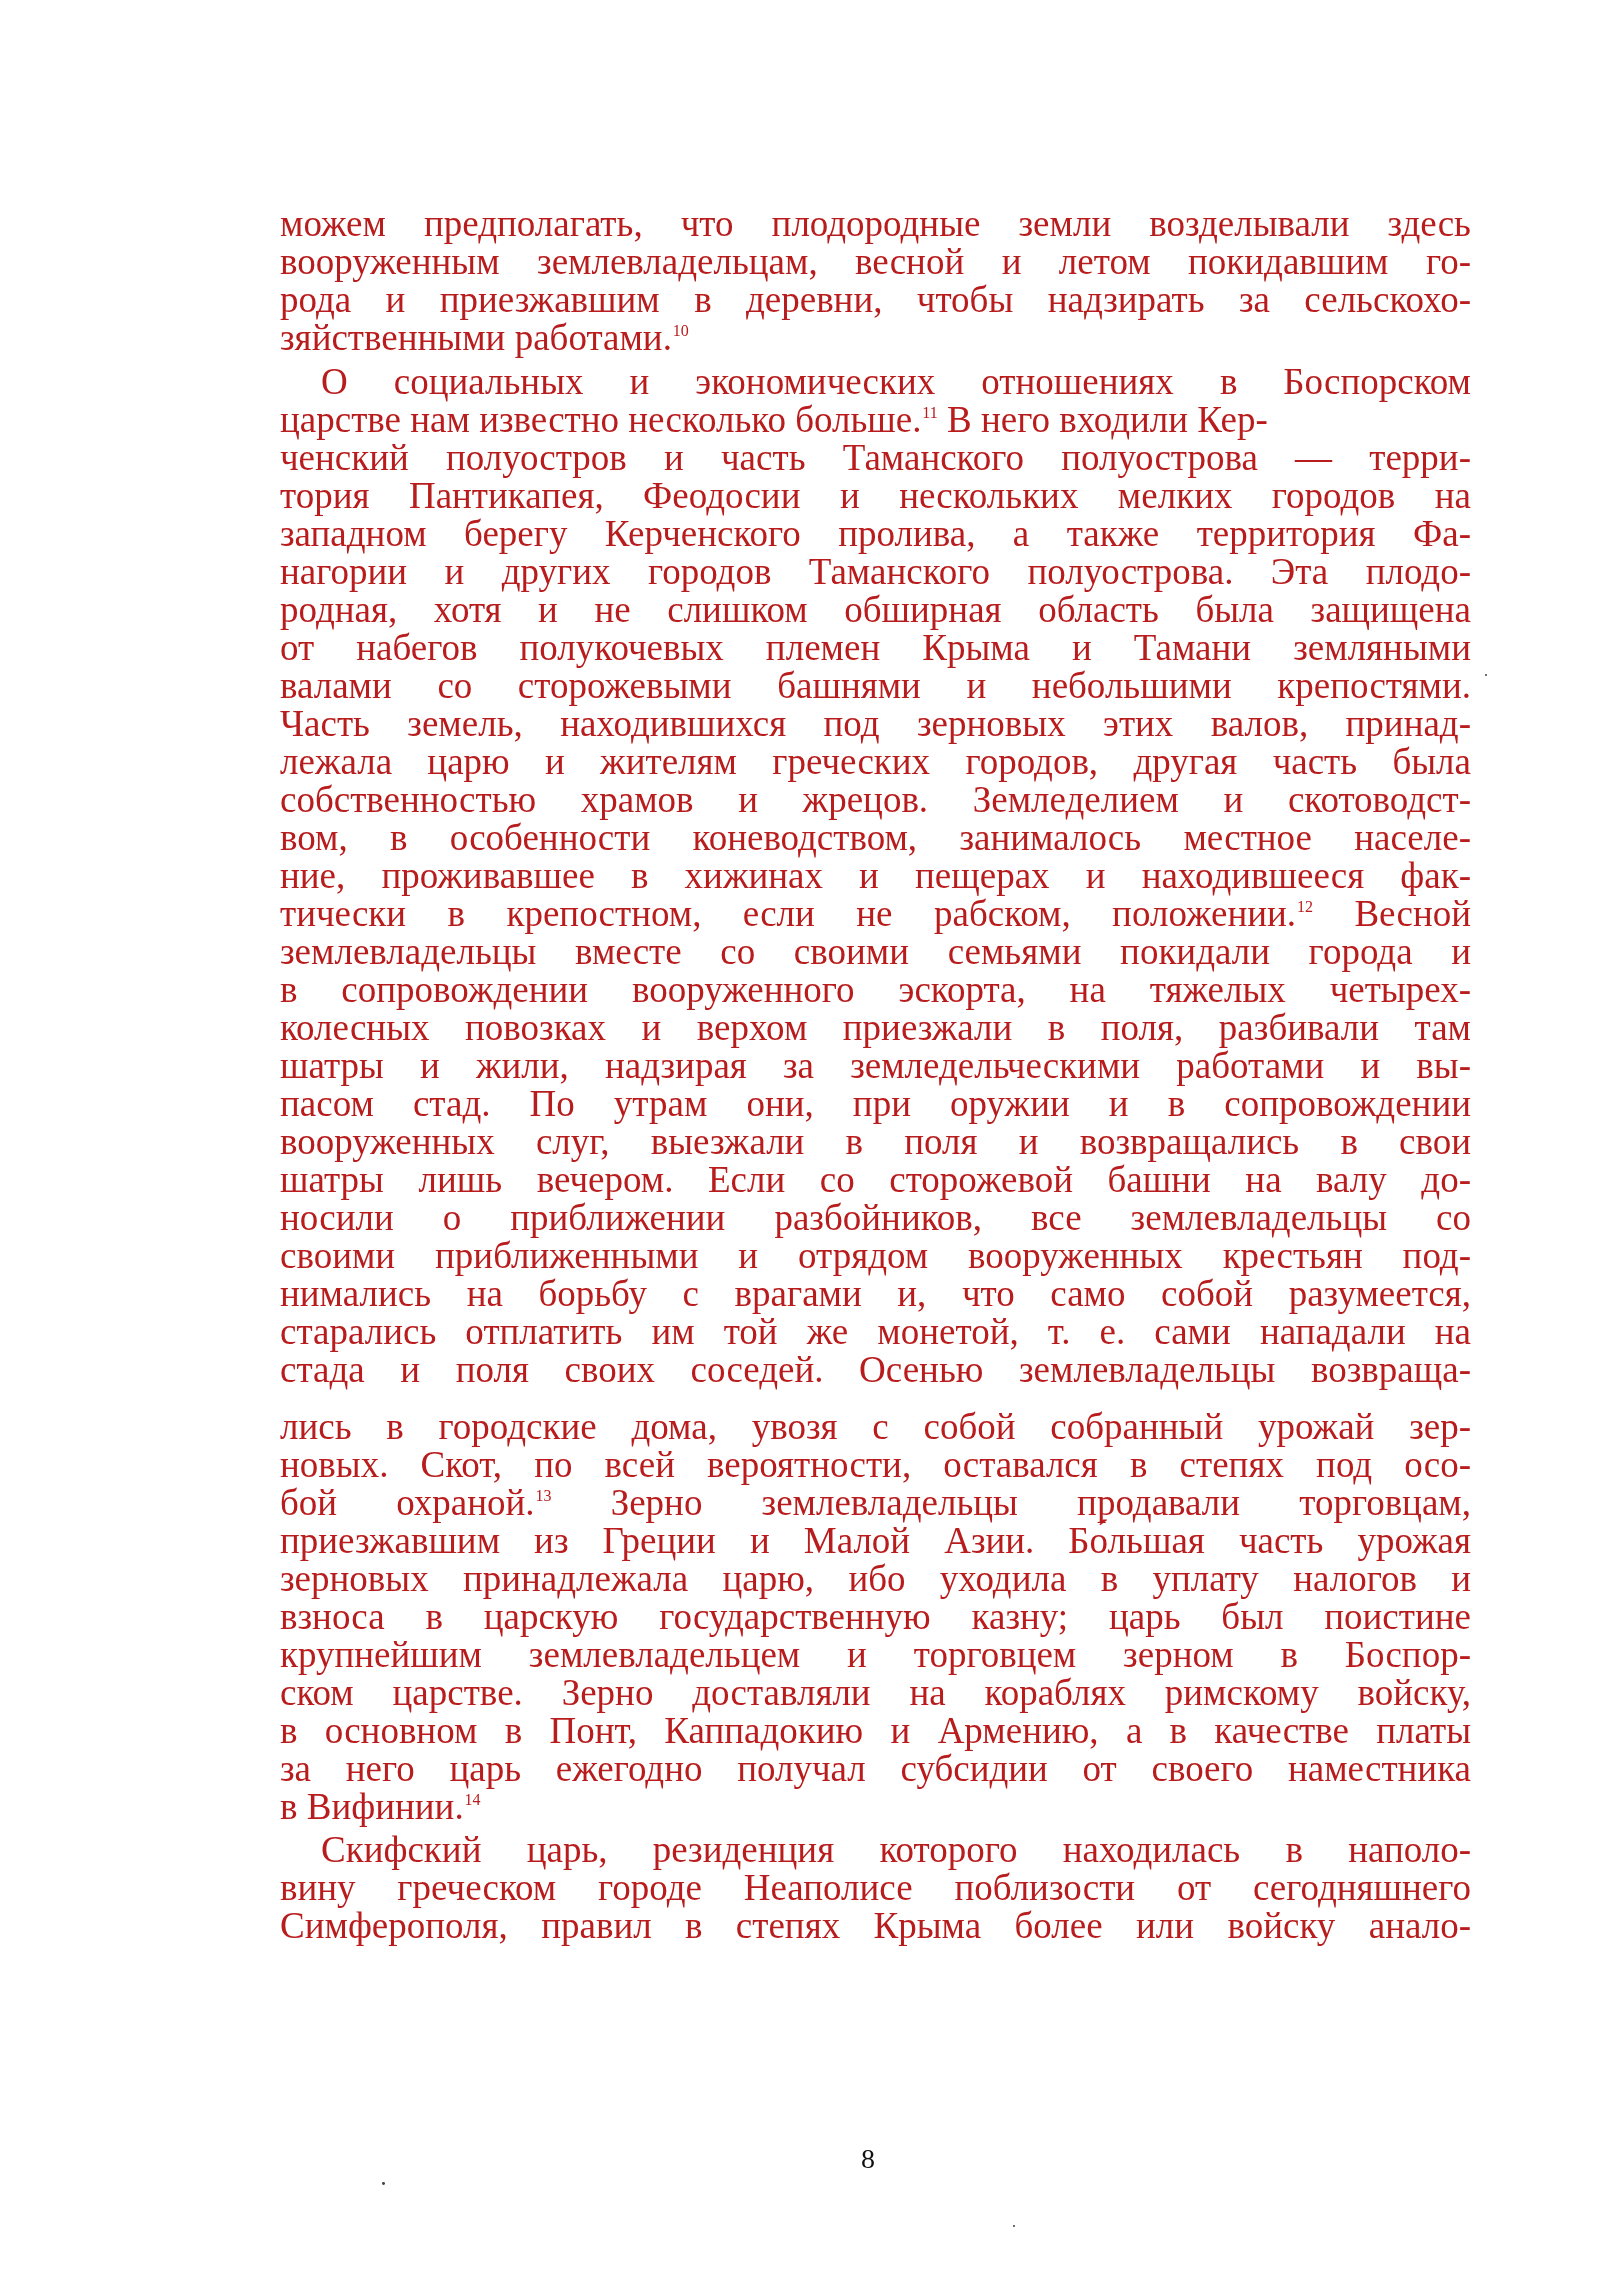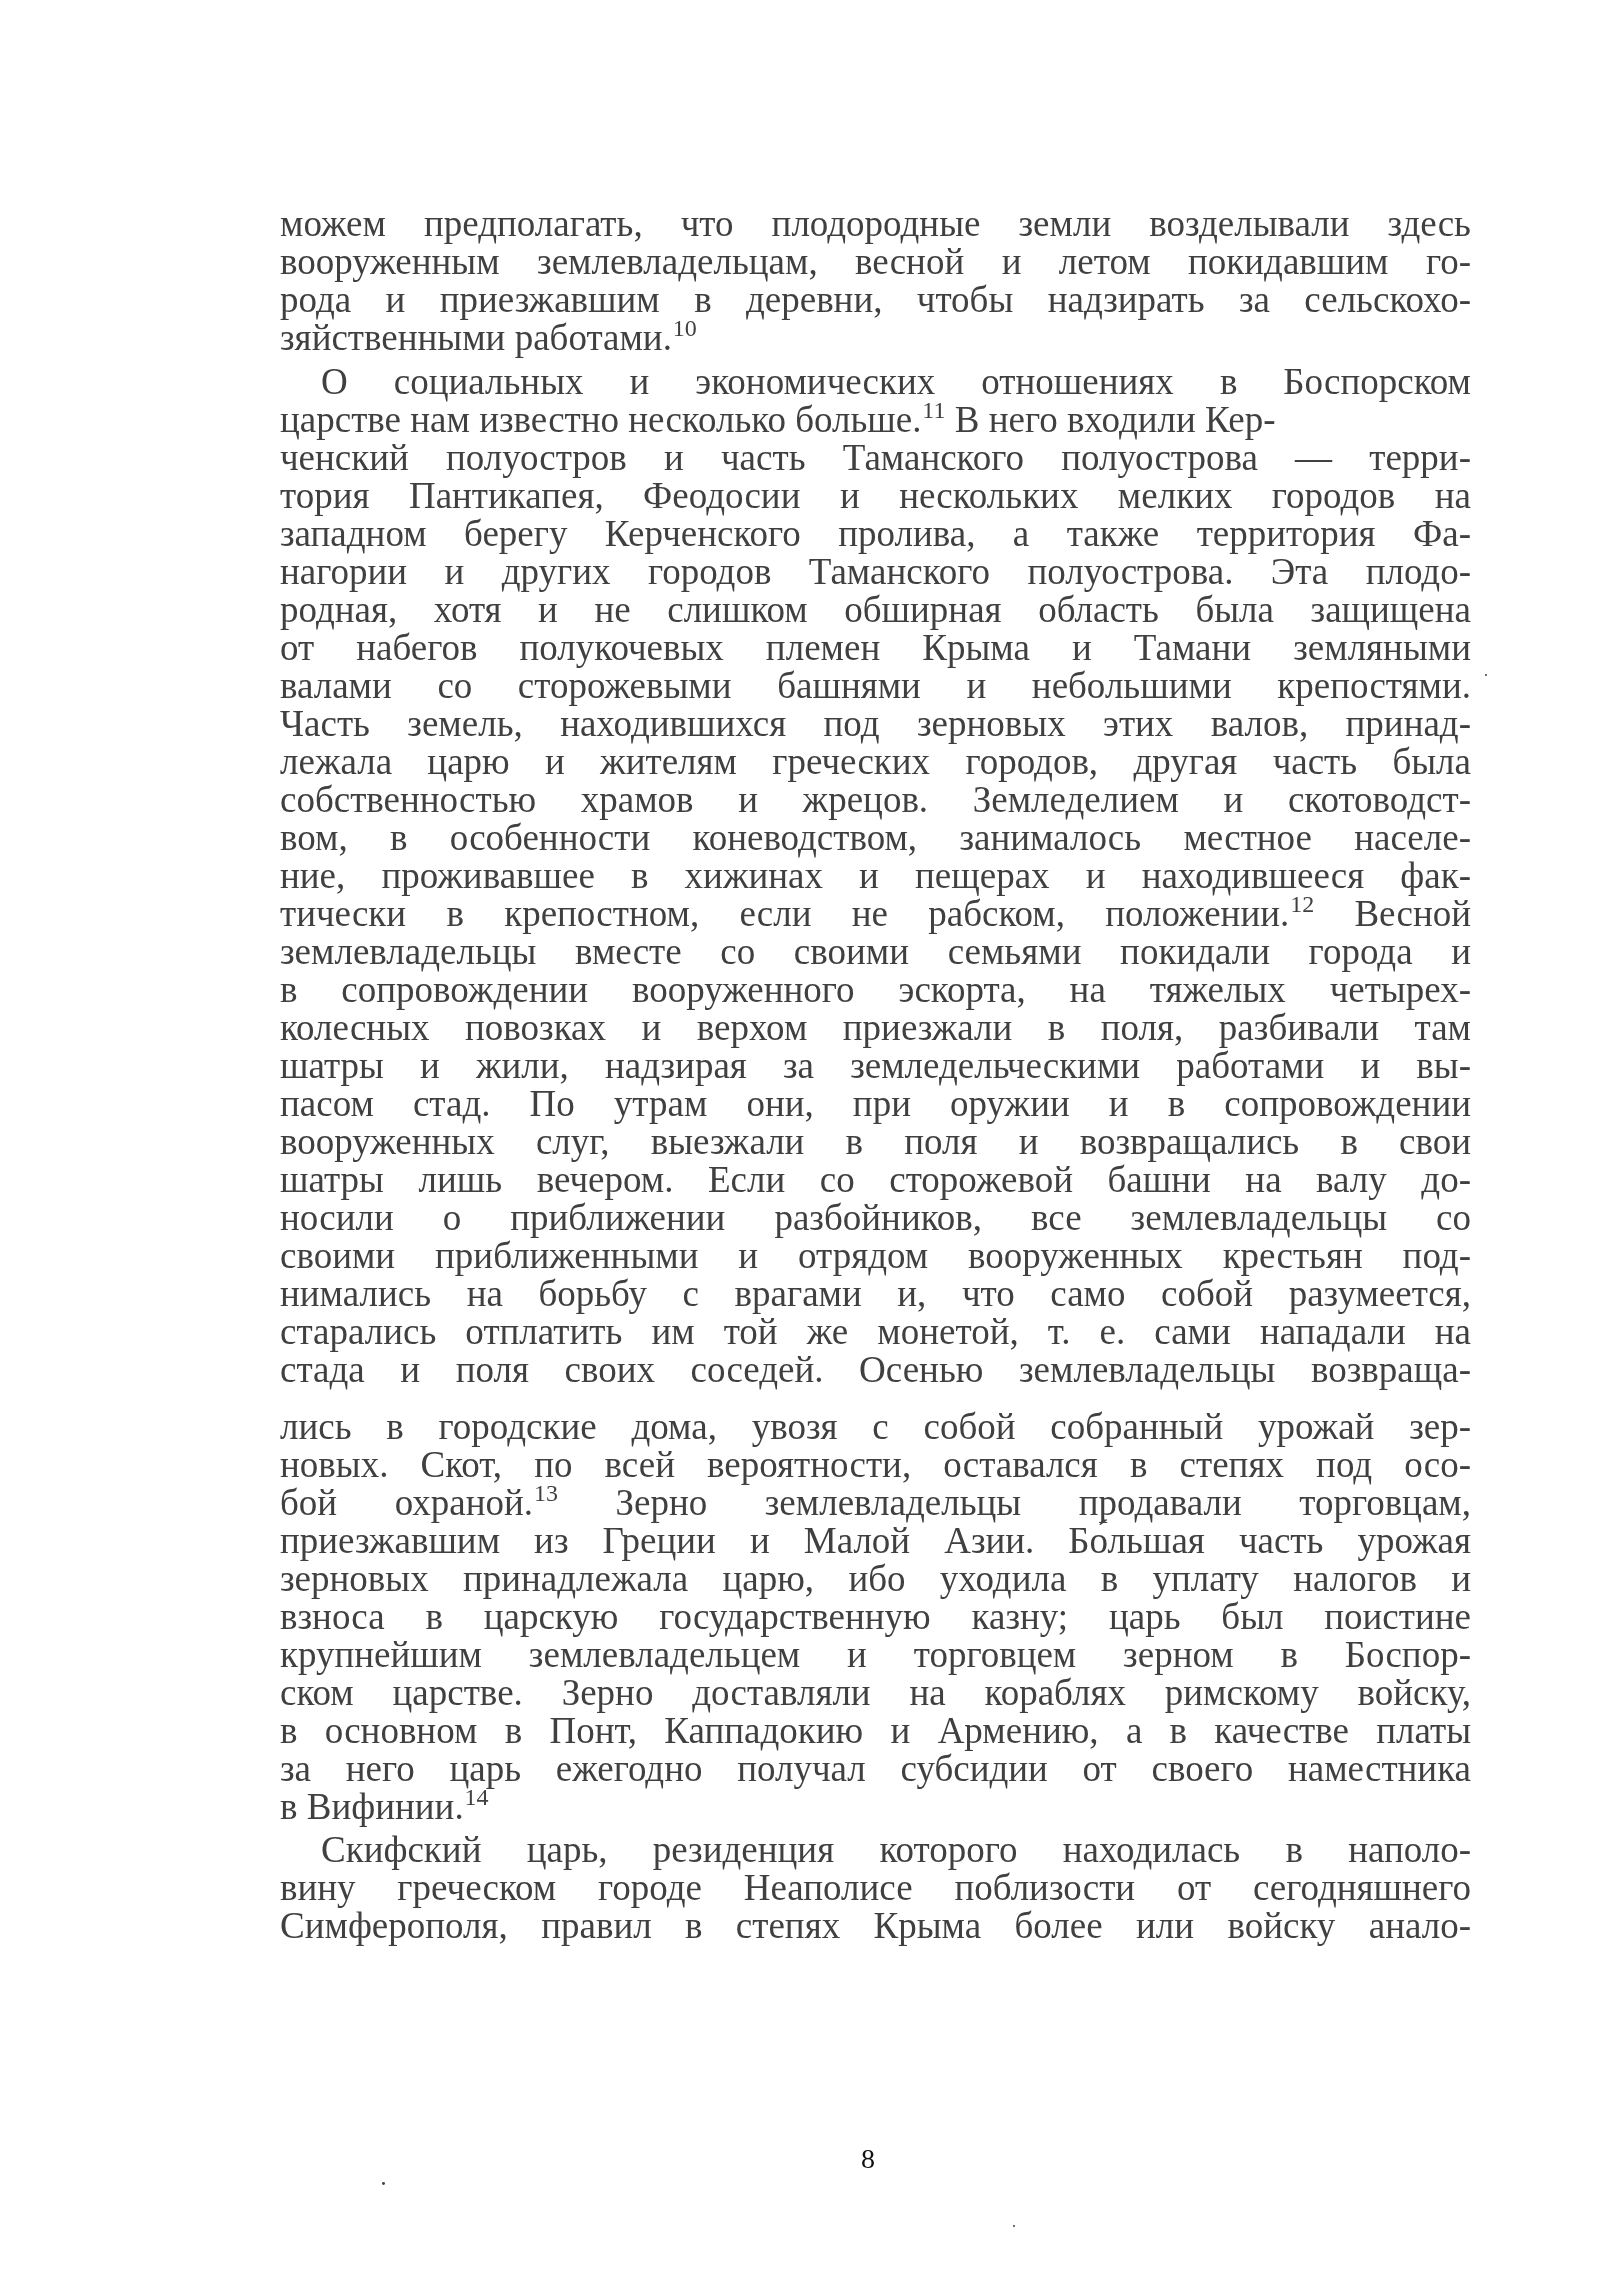--- a/index.html
+++ b/index.html
@@ -21,21 +21,21 @@
       background: #ffffff;
     }
     .text-block {
       position: absolute;
       left: 280px;
       top: 205px;
       width: 1191px;
       font-family: "Liberation Serif", "DejaVu Serif", serif;
       font-size: 37px;
       line-height: 38px;
-      color: #404040;
+      color: #b91c1c;
     }
     .paragraph {
       margin: 0;
     }
     .paragraph + .paragraph {
       margin-top: 5.5px;
     }
     .line {
       display: block;
       white-space: nowrap;
@@ -44,21 +44,21 @@
       height: 38px;
       overflow: visible;
     }
     .line.last {
       text-align-last: left;
     }
     .line.indent {
       padding-left: 41px;
     }
     .line sup {
-      font-size: 24px;
+      font-size: 16px;
       line-height: 0;
       vertical-align: 14px;
       margin-left: 0.9px;
     }
     .page-number {
       position: absolute;
       left: 831px;
       top: 2143px;
       width: 74px;
       text-align: center;

